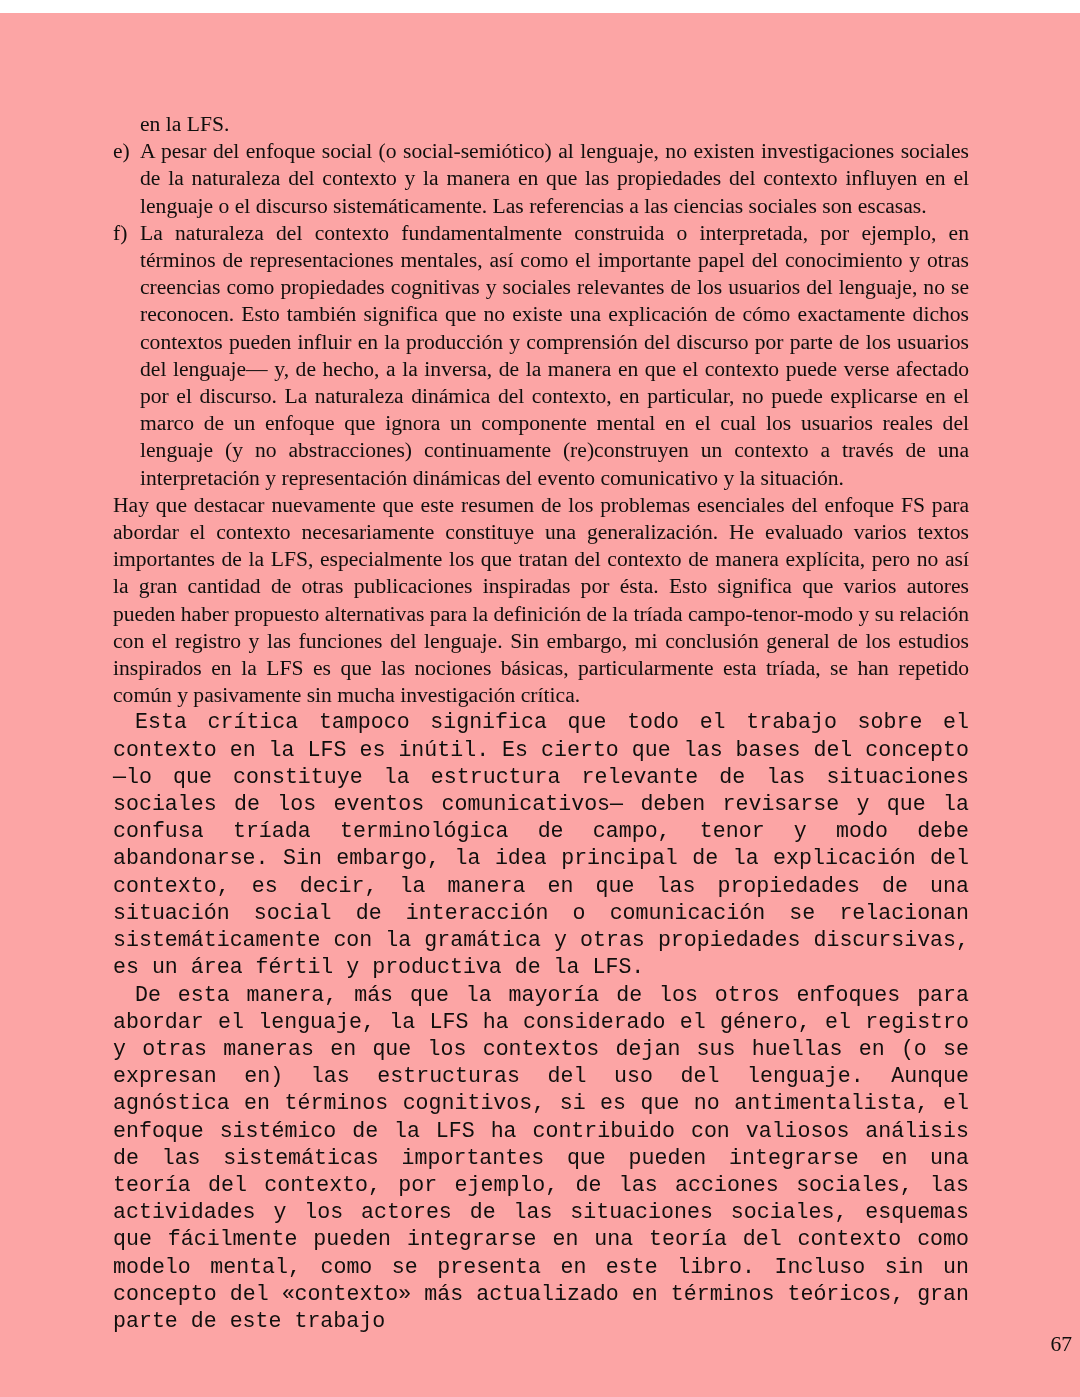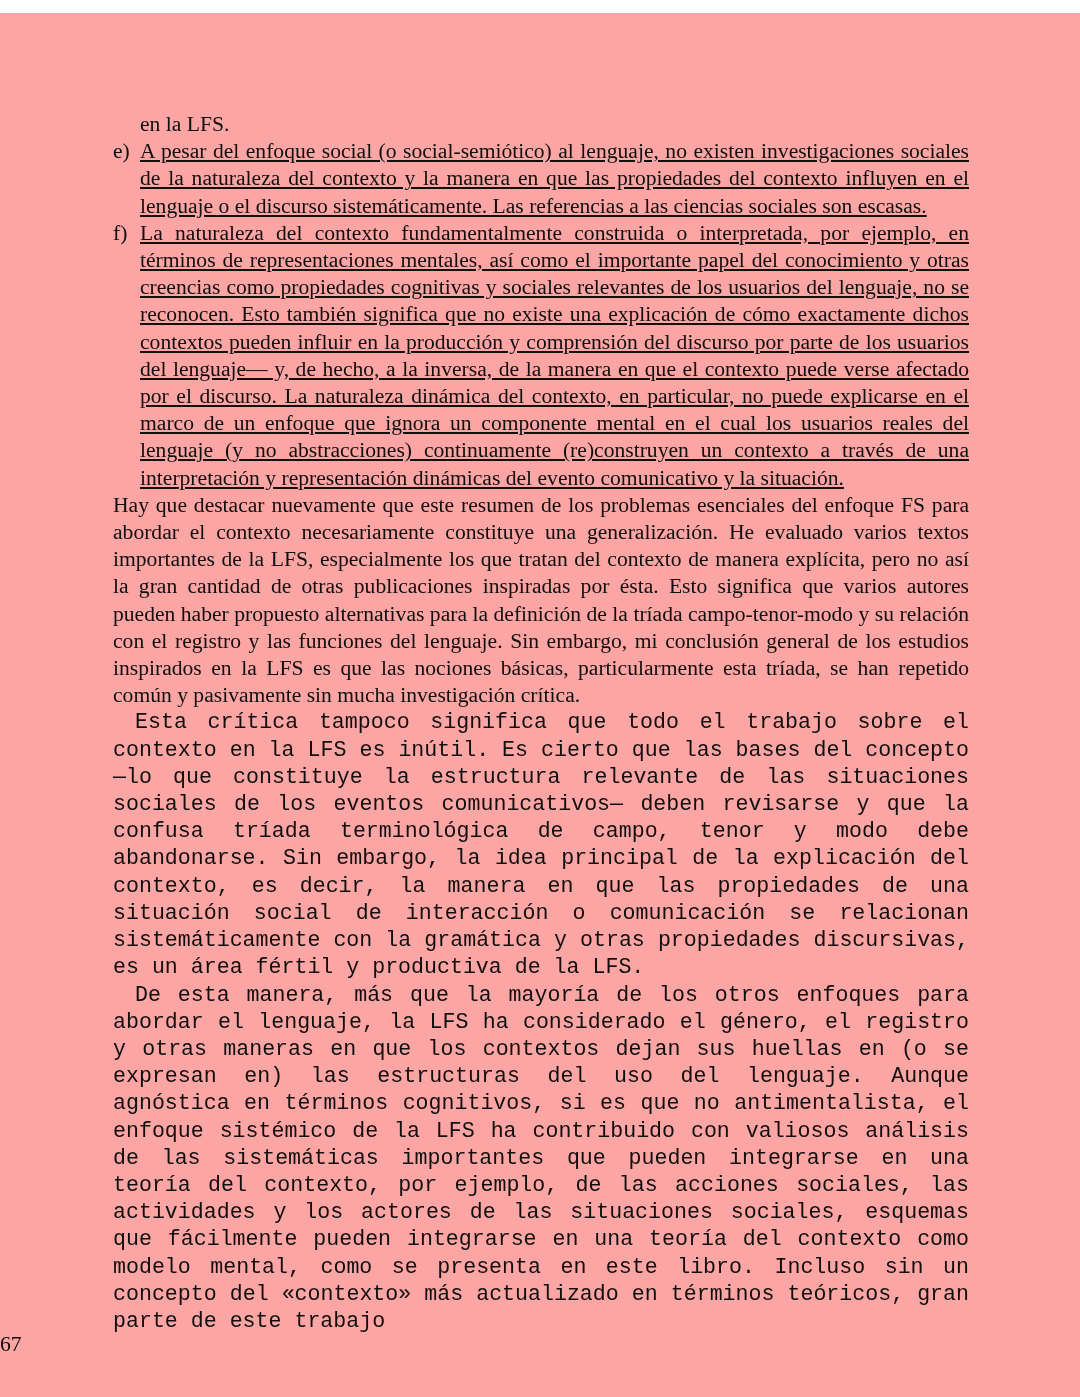--- a/index.html
+++ b/index.html
@@ -54,37 +54,36 @@
   }
   .li-marker {
     flex: 0 0 27px;
     width: 27px;
     font-size: 21.6px;
     line-height: 27.2px;
     text-align: left;
   }
   .li-body {
     flex: 1 1 auto;
-    text-decoration: underline;
   }
   
   .para-block {
     margin-top: 27.2px;
   }
   .para-indent {
     text-indent: 22px;
     font-family: Liberation Mono, monospace;
   }
   
   .folio {
     position: absolute;
     left: 0;
     right: 8px;
     top: 1318px;
-    text-align: left;
+    text-align: right;
     font-family: "Liberation Serif", "DejaVu Serif", serif;
     font-size: 21.6px;
     line-height: 26px;
     color: #100f0d;
   }
 </style>
 </head>
 <body>
 
 <div class="page">

